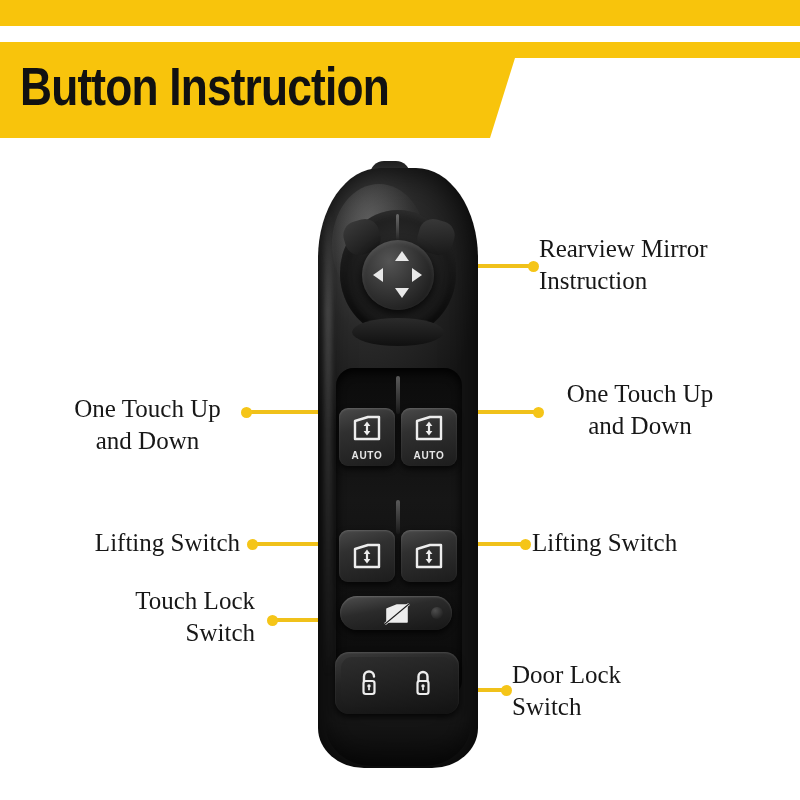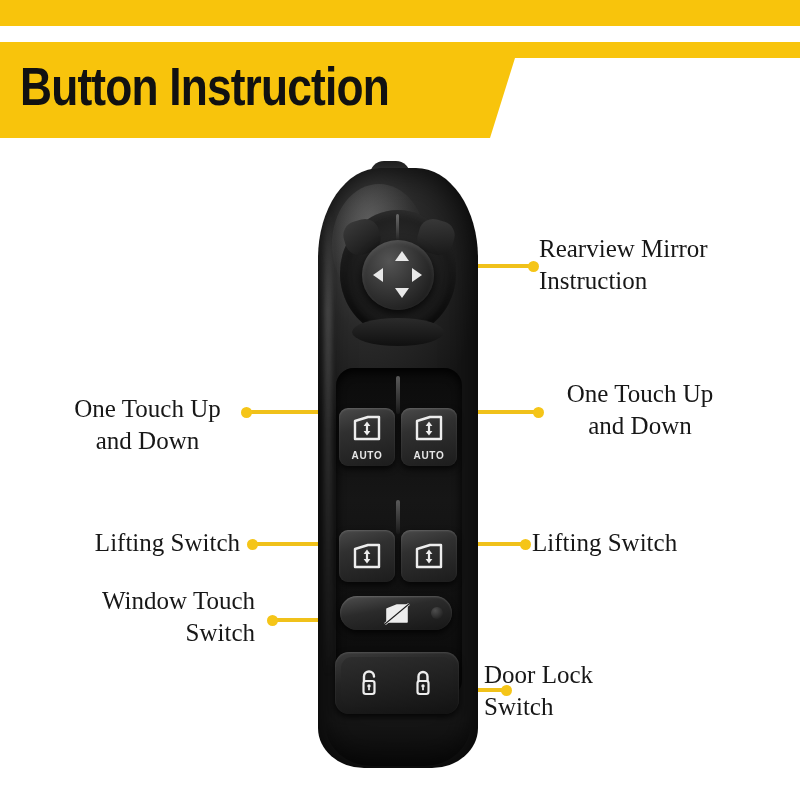--- a/index.html
+++ b/index.html
@@ -284,24 +284,24 @@
 <div class="callout center-align" style="left:55px; top:393px; width:185px;">One Touch Up
 and Down</div>
 
 <div class="callout center-align" style="left:545px; top:378px; width:190px;">One Touch Up
 and Down</div>
 
 <div class="callout right-align" style="left:40px; top:527px; width:200px;">Lifting Switch</div>
 
 <div class="callout left-align" style="left:532px; top:527px; width:220px;">Lifting Switch</div>
 
-<div class="callout right-align" style="left:40px; top:585px; width:215px;">Window Touch
+<div class="callout right-align" style="left:40px; top:585px; width:215px;">Touch Lock
 Switch</div>
 
-<div class="callout left-align" style="left:484px; top:659px; width:220px;">Door Lock
+<div class="callout left-align" style="left:512px; top:659px; width:220px;">Door Lock
 Switch</div>
 
 <div class="leader-line" style="left:388px; top:264px; width:145px;"></div>
 <div class="leader-dot" style="left:383px; top:261px;"></div>
 <div class="leader-dot" style="left:528px; top:261px;"></div>
 
 <div class="leader-line" style="left:246px; top:410px; width:104px;"></div>
 <div class="leader-dot" style="left:241px; top:407px;"></div>
 <div class="leader-dot" style="left:345px; top:407px;"></div>
 

